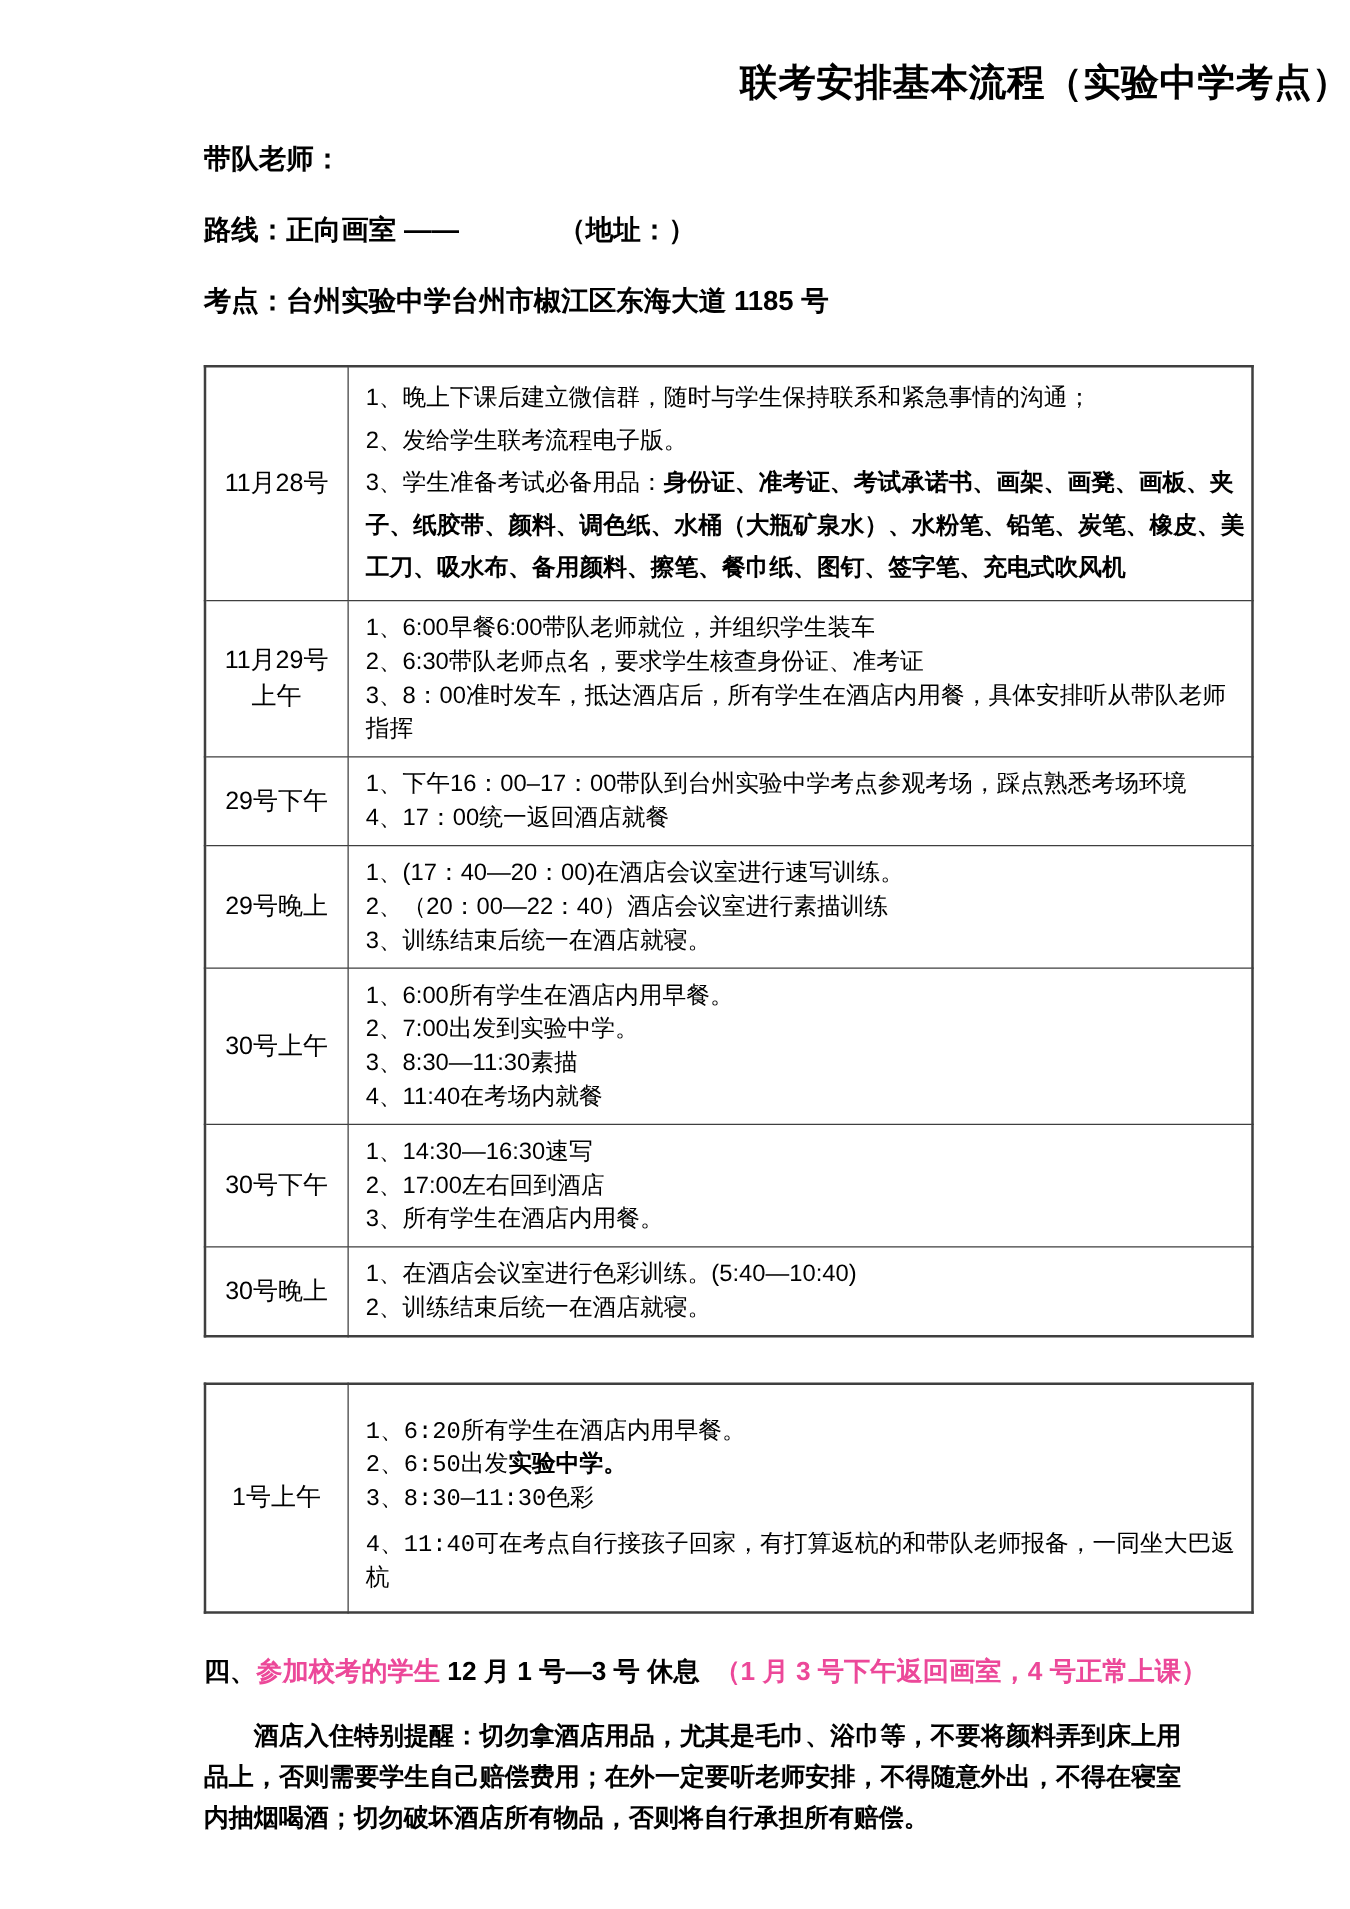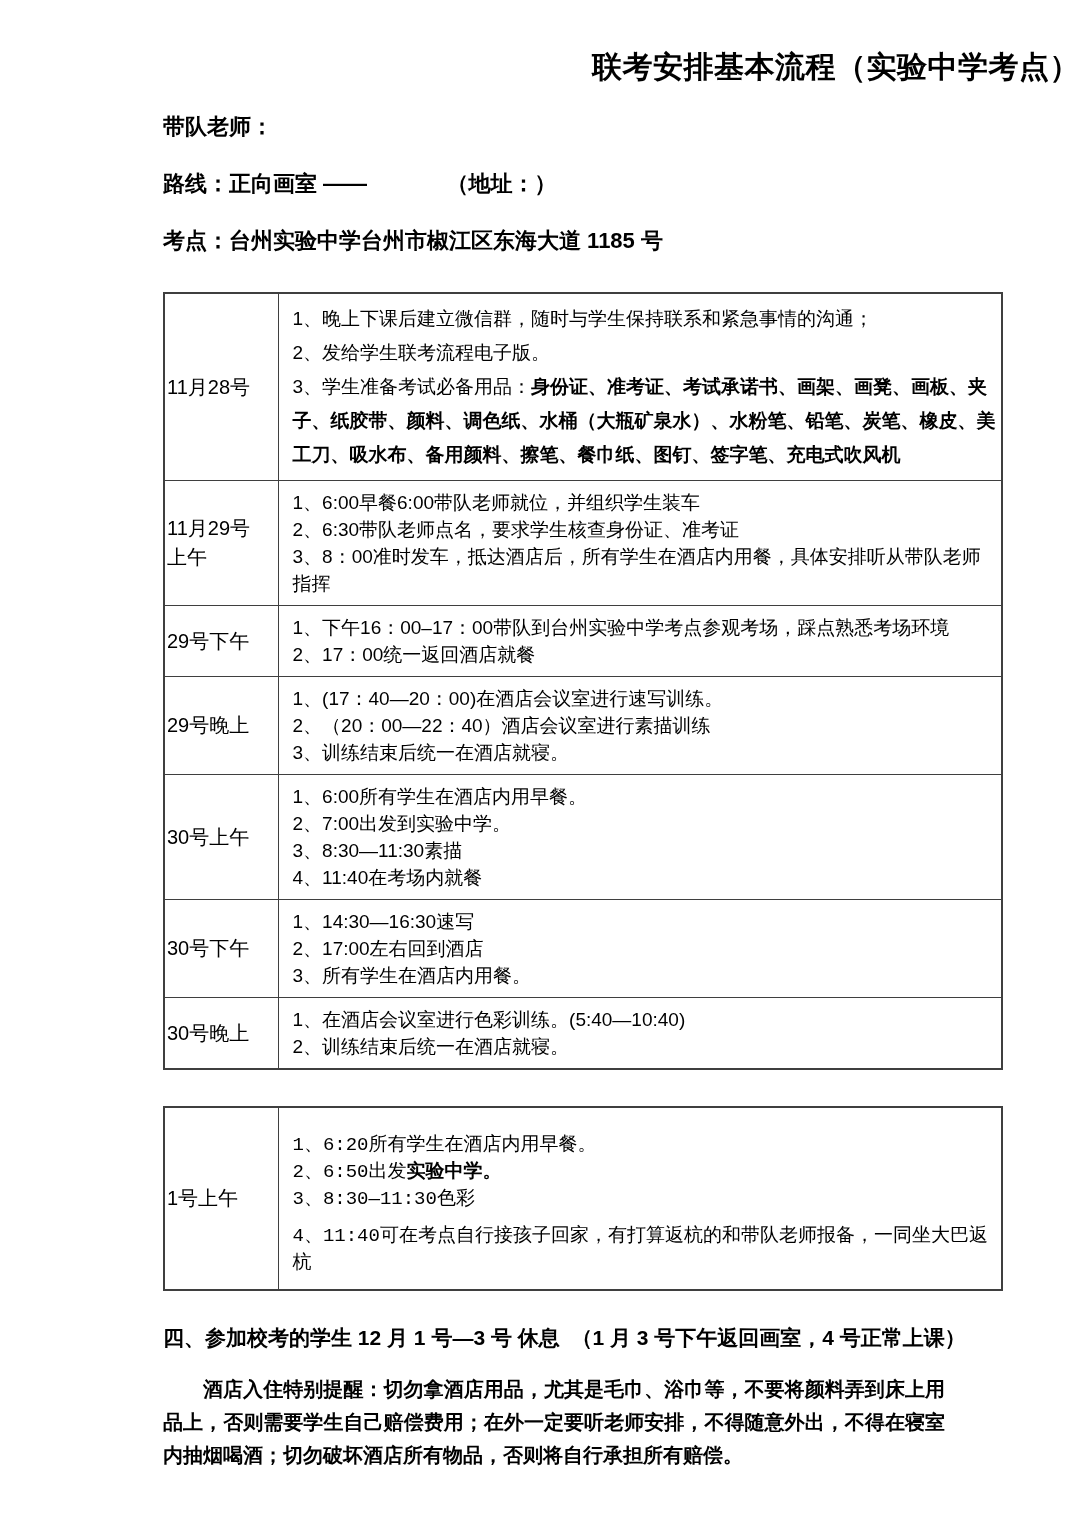--- a/index.html
+++ b/index.html
@@ -41,21 +41,21 @@
     margin-top: 38px;
     border: 2px solid #3f3f3f;
   }
   table.schedule.second { margin-top: 36px; }
   table.schedule td {
     border: 1.5px solid #3f3f3f;
     vertical-align: middle;
   }
   td.datecol {
     width: 114px;
-    text-align: left;
+    text-align: center;
     font-size: 20px;
     padding: 4px 2px;
   }
   td.datecol .label { white-space: pre-line; line-height: 1.45; }
   td.contentcol {
     padding: 8px 5px 8px 14px;
     font-size: 19px;
   }
   .item { margin: 0; line-height: 27px; white-space: pre-wrap; }
   .loose .item { line-height: 34px; }
@@ -64,21 +64,21 @@
   .gap-top { margin-top: 10px; }
   .b { font-weight: 700; }
 
   .section-line {
     margin: 34px 0 0 0;
     font-size: 21px;
     font-weight: 700;
     line-height: 26px;
     white-space: pre-wrap;
   }
-  .red { color: #000000; }
+  .red { color: #ec4899; }
 
   .notice {
     margin: 22px 0 0 0;
     max-width: 782px;
     font-size: 20px;
     font-weight: 700;
     line-height: 33px;
     text-align: justify;
     text-indent: 2em;
   }
@@ -118,21 +118,21 @@
           <p class="item"><span>2、6:30带队老师点名，要求学生核查身份证、准考证</span></p>
           <p class="item"><span>3、8：00准时发车，抵达酒店后，所有学生在酒店内用餐，具体安排听从带队老师指挥</span></p>
         </td>
       </tr>
       <tr>
         <td class="datecol">
               <div class="label">29号下午</div>
             </td>
         <td class="contentcol">
           <p class="item"><span>1、下午16：00–17：00带队到台州实验中学考点参观考场，踩点熟悉考场环境</span></p>
-          <p class="item"><span>2、17：00统一返回酒店就餐</span></p>
+          <p class="item"><span>4、17：00统一返回酒店就餐</span></p>
         </td>
       </tr>
       <tr>
         <td class="datecol">
               <div class="label">29号晚上</div>
             </td>
         <td class="contentcol pad-bottom">
           <p class="item"><span>1、(17：40—20：00)在酒店会议室进行速写训练。</span></p>
           <p class="item"><span>2、（20：00—22：40）酒店会议室进行素描训练</span></p>
           <p class="item"><span>3、训练结束后统一在酒店就寝。</span></p>

